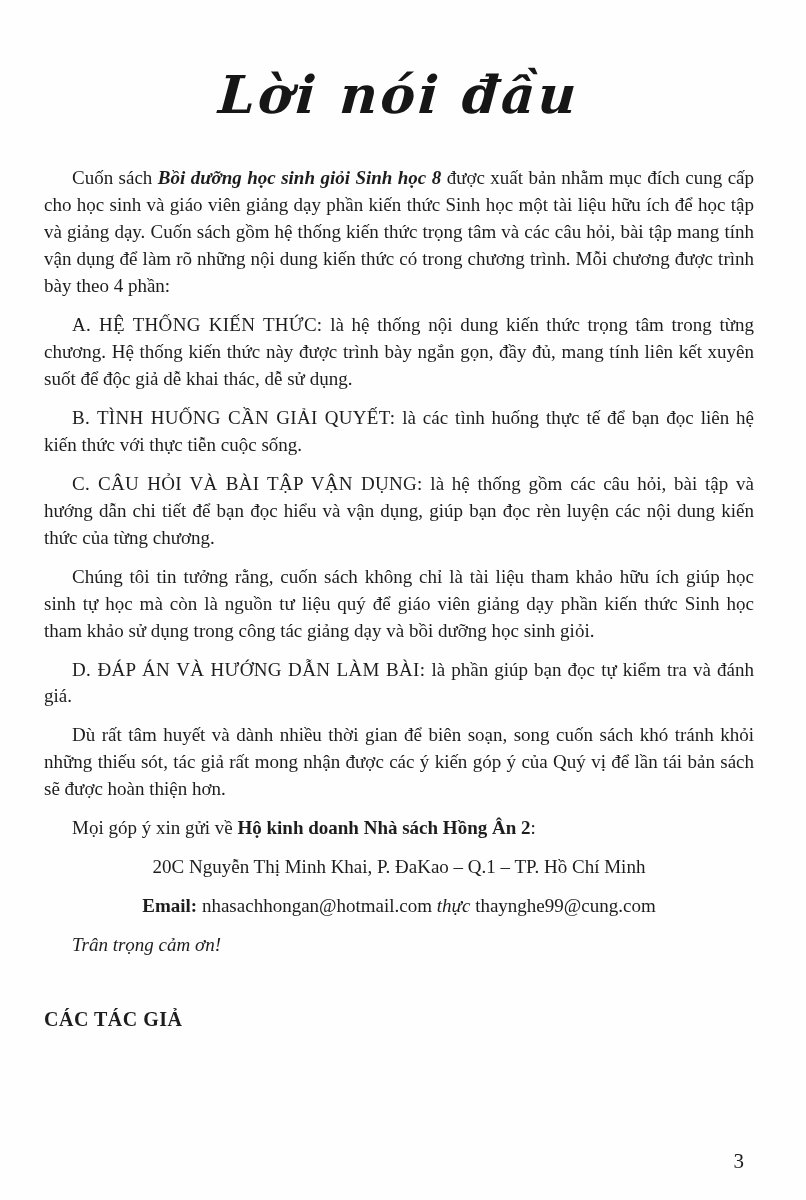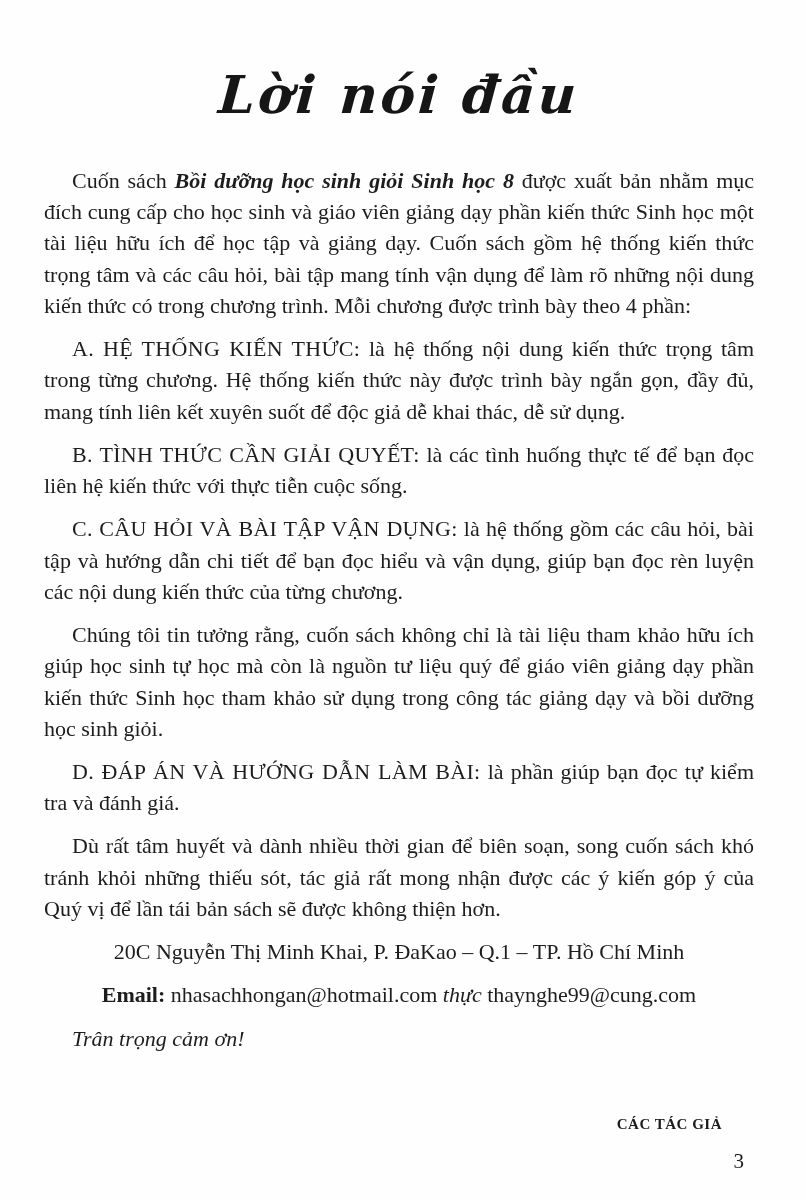--- a/index.html
+++ b/index.html
@@ -20,73 +20,74 @@
     font-family: "DejaVu Serif", serif;
     font-style: italic;
     font-weight: bold;
     font-size: 52px;
     letter-spacing: 3px;
     margin: 14px 0 40px 0;
     color: #161616;
     transform: skewX(-4deg);
   }
   .para {
-    font-size: 22px;
+    font-size: 19px;
     line-height: 1.42;
     text-align: justify;
     text-indent: 28px;
     margin-bottom: 12px;
   }
   .sec-label { letter-spacing: 0.3px; }
   .center {
     text-align: center;
     text-indent: 0;
   }
   .bold { font-weight: bold; text-align: center; }
   .italic { font-style: italic; }
   .bolditalic { font-weight: bold; font-style: italic; }
   .feedback { margin-top: 6px; }
   .thanks { margin-top: 0; }
   .signature {
-    text-align: right;
+    text-align: left;
     padding-right: 32px;
     font-weight: bold;
-    font-size: 15px;
+    font-size: 20px;
     letter-spacing: 0.5px;
-    margin-top: 62px;
+    margin-top: 49px;
   }
   .page-number {
     position: absolute;
     right: 62px;
     bottom: 26px;
     font-size: 21px;
     color: #1d1d1d;
   }
 </style>
 </head>
 <body>
 
 <div class="page">
 
   <h1 class="title">Lời nói đầu</h1>
 
   <p class="para"><span>Cuốn sách </span><span class="bolditalic">Bồi dưỡng học sinh giỏi Sinh học 8</span><span> được xuất bản nhằm mục đích cung cấp cho học sinh và giáo viên giảng dạy phần kiến thức Sinh học một tài liệu hữu ích để học tập và giảng dạy. Cuốn sách gồm hệ thống kiến thức trọng tâm và các câu hỏi, bài tập mang tính vận dụng để làm rõ những nội dung kiến thức có trong chương trình. Mỗi chương được trình bày theo 4 phần:</span></p>
 
   <p class="para"><span class="sec-label">A. HỆ THỐNG KIẾN THỨC:</span><span> là hệ thống nội dung kiến thức trọng tâm trong từng chương. Hệ thống kiến thức này được trình bày ngắn gọn, đầy đủ, mang tính liên kết xuyên suốt để độc giả dễ khai thác, dễ sử dụng.</span></p>
 
-  <p class="para"><span class="sec-label">B. TÌNH THỨC CẦN GIẢI QUYẾT:</span><span> là các tình huống thực tế để bạn đọc liên hệ kiến thức với thực tiễn cuộc sống.</span></p>
+  <p class="para"><span class="sec-label">B. TÌNH HUỐNG CẦN GIẢI QUYẾT:</span><span> là các tình huống thực tế để bạn đọc liên hệ kiến thức với thực tiễn cuộc sống.</span></p>
 
   <p class="para"><span class="sec-label">C. CÂU HỎI VÀ BÀI TẬP VẬN DỤNG:</span><span> là hệ thống gồm các câu hỏi, bài tập và hướng dẫn chi tiết để bạn đọc hiểu và vận dụng, giúp bạn đọc rèn luyện các nội dung kiến thức của từng chương.</span></p>
 
   <p class="para">Chúng tôi tin tưởng rằng, cuốn sách không chỉ là tài liệu tham khảo hữu ích giúp học sinh tự học mà còn là nguồn tư liệu quý để giáo viên giảng dạy phần kiến thức Sinh học tham khảo sử dụng trong công tác giảng dạy và bồi dưỡng học sinh giỏi.</p>
 
   <p class="para"><span class="sec-label">D. ĐÁP ÁN VÀ HƯỚNG DẪN LÀM BÀI:</span><span> là phần giúp bạn đọc tự kiểm tra và đánh giá.</span></p>
 
-  <p class="para">Dù rất tâm huyết và dành nhiều thời gian để biên soạn, song cuốn sách khó tránh khỏi những thiếu sót, tác giả rất mong nhận được các ý kiến góp ý của Quý vị để lần tái bản sách sẽ được không thiện hơn.</p>
+  <p class="para">Dù rất tâm huyết và dành nhiều thời gian để biên soạn, song cuốn sách khó tránh khỏi những thiếu sót, tác giả rất mong nhận được các ý kiến góp ý của Quý vị để lần tái bản sách sẽ được hoàn thiện hơn.</p>
 
+  <p class="para feedback"><span>Mọi góp ý xin gửi về </span><span class="bold">Hộ kinh doanh Nhà sách Hồng Ân 2</span><span>:</span></p>
 
   <p class="para center">20C Nguyễn Thị Minh Khai, P. ĐaKao – Q.1 – TP. Hồ Chí Minh</p>
 
   <p class="para center"><span class="bold">Email:</span><span> nhasachhongan@hotmail.com </span><span class="italic">thực</span><span> thaynghe99@cung.com</span></p>
 
   <p class="para italic thanks">Trân trọng cảm ơn!</p>
 
   <div class="signature">CÁC TÁC GIẢ</div>
 
   <div class="page-number">3</div>

